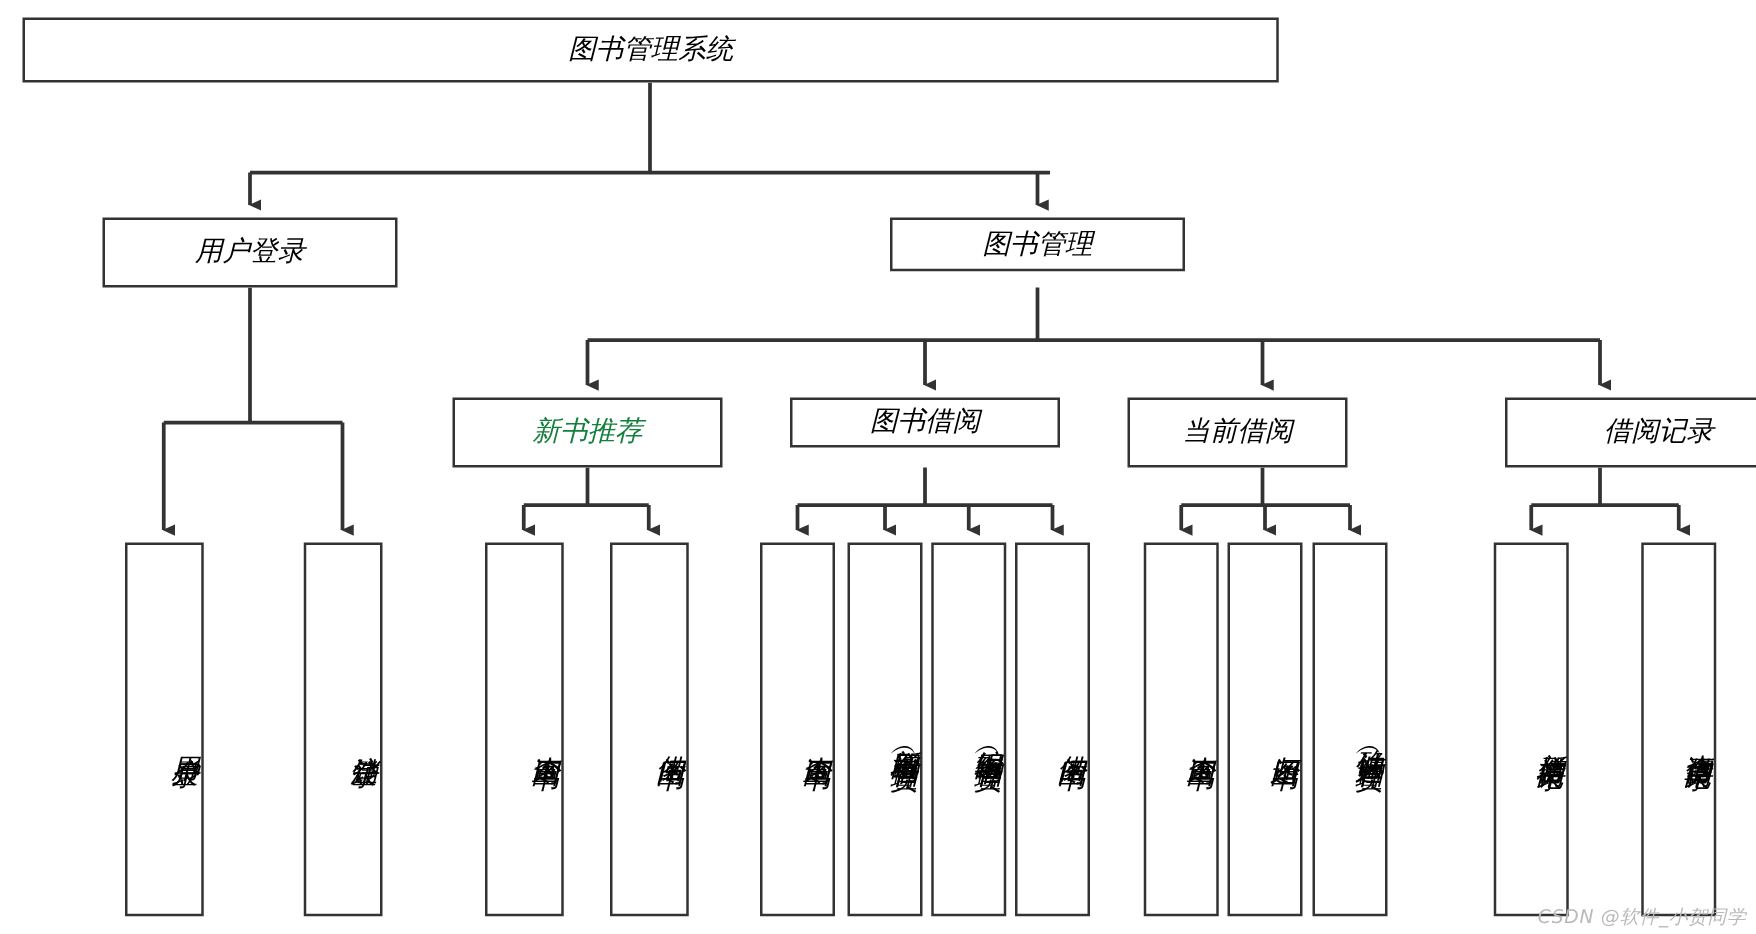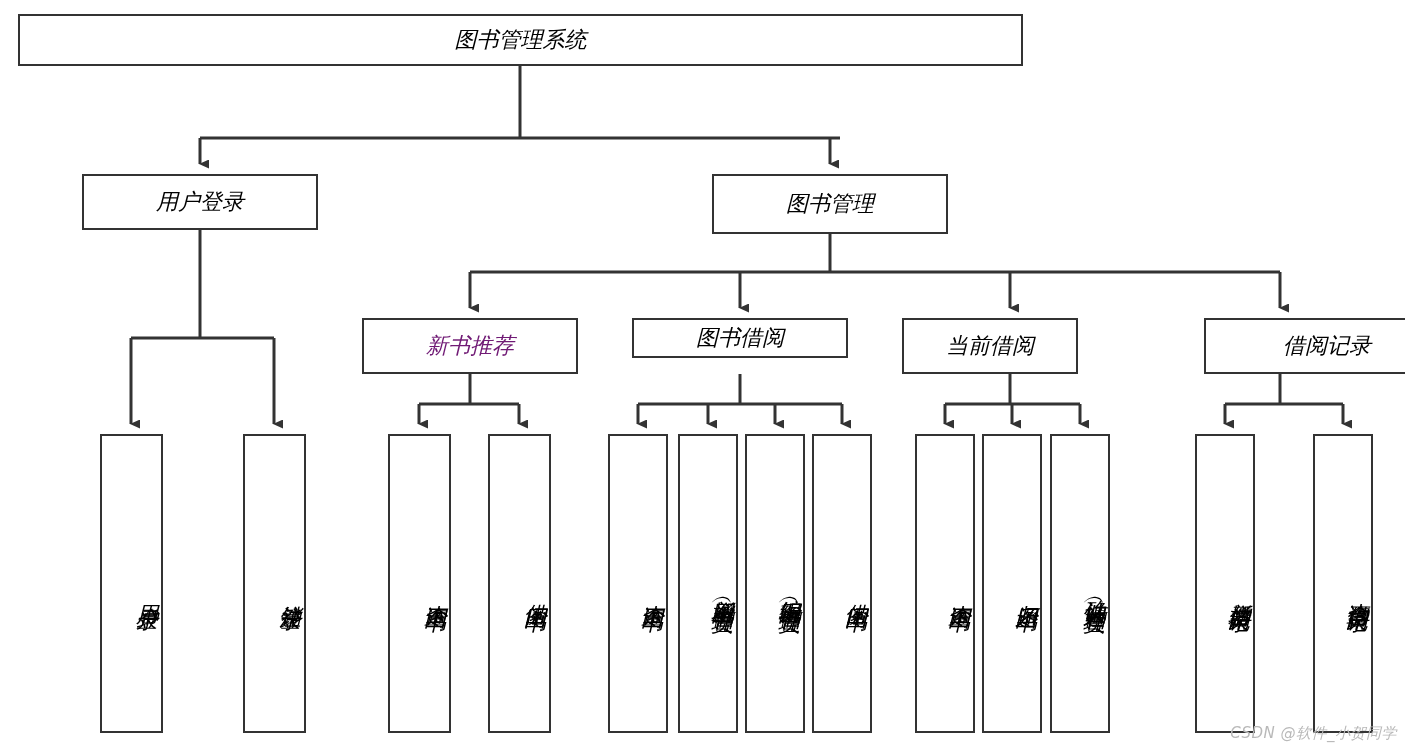--- a/index.html
+++ b/index.html
@@ -138,25 +138,25 @@
     </g>
   </svg>
 
   <div class="node horizontal" style="left: 18px; top: 14px; width: 1005px; height: 52px; border-color: rgb(51, 51, 51); background: rgb(255, 255, 255); color: rgb(0, 0, 0);">
     <span class="node-label">图书管理系统</span>
   </div>
 
   <div class="node horizontal" style="left: 82px; top: 174px; width: 236px; height: 56px; border-color: rgb(51, 51, 51); background: rgb(255, 255, 255); color: rgb(0, 0, 0);">
     <span class="node-label">用户登录</span>
   </div>
-  <div class="node horizontal" style="left: 712px; top: 174px; width: 236px; height: 60px; border-color: rgb(51, 51, 51); background: rgb(255, 255, 255); color: rgb(0, 0, 0);">
+  <div class="node horizontal" style="left: 712px; top: 174px; width: 236px; height: 43px; border-color: rgb(51, 51, 51); background: rgb(255, 255, 255); color: rgb(0, 0, 0);">
     <span class="node-label">图书管理</span>
   </div>
 
-  <div class="node horizontal" style="left: 362px; top: 318px; width: 216px; height: 56px; border-color: rgb(51, 51, 51); background: rgb(255, 255, 255); color: #701a75; text-align: right;">
+  <div class="node horizontal" style="left: 362px; top: 318px; width: 216px; height: 56px; border-color: rgb(51, 51, 51); background: rgb(255, 255, 255); color: #15803d; text-align: right;">
     <span class="node-label">新书推荐</span>
   </div>
   <div class="node horizontal" style="left: 632px; top: 318px; width: 216px; height: 40px; border-color: rgb(51, 51, 51); background: rgb(255, 255, 255); color: rgb(0, 0, 0);">
     <span class="node-label">图书借阅</span>
   </div>
   <div class="node horizontal" style="left: 902px; top: 318px; width: 176px; height: 56px; border-color: rgb(51, 51, 51); background: rgb(255, 255, 255); color: rgb(0, 0, 0);">
     <span class="node-label">当前借阅</span>
   </div>
   <div class="node horizontal" style="left: 1172px; top: 318px; width: 246px; height: 56px; border-color: rgb(51, 51, 51); background: rgb(255, 255, 255); color: rgb(0, 0, 0); margin-left: 32px;">
     <span class="node-label">借阅记录</span>

